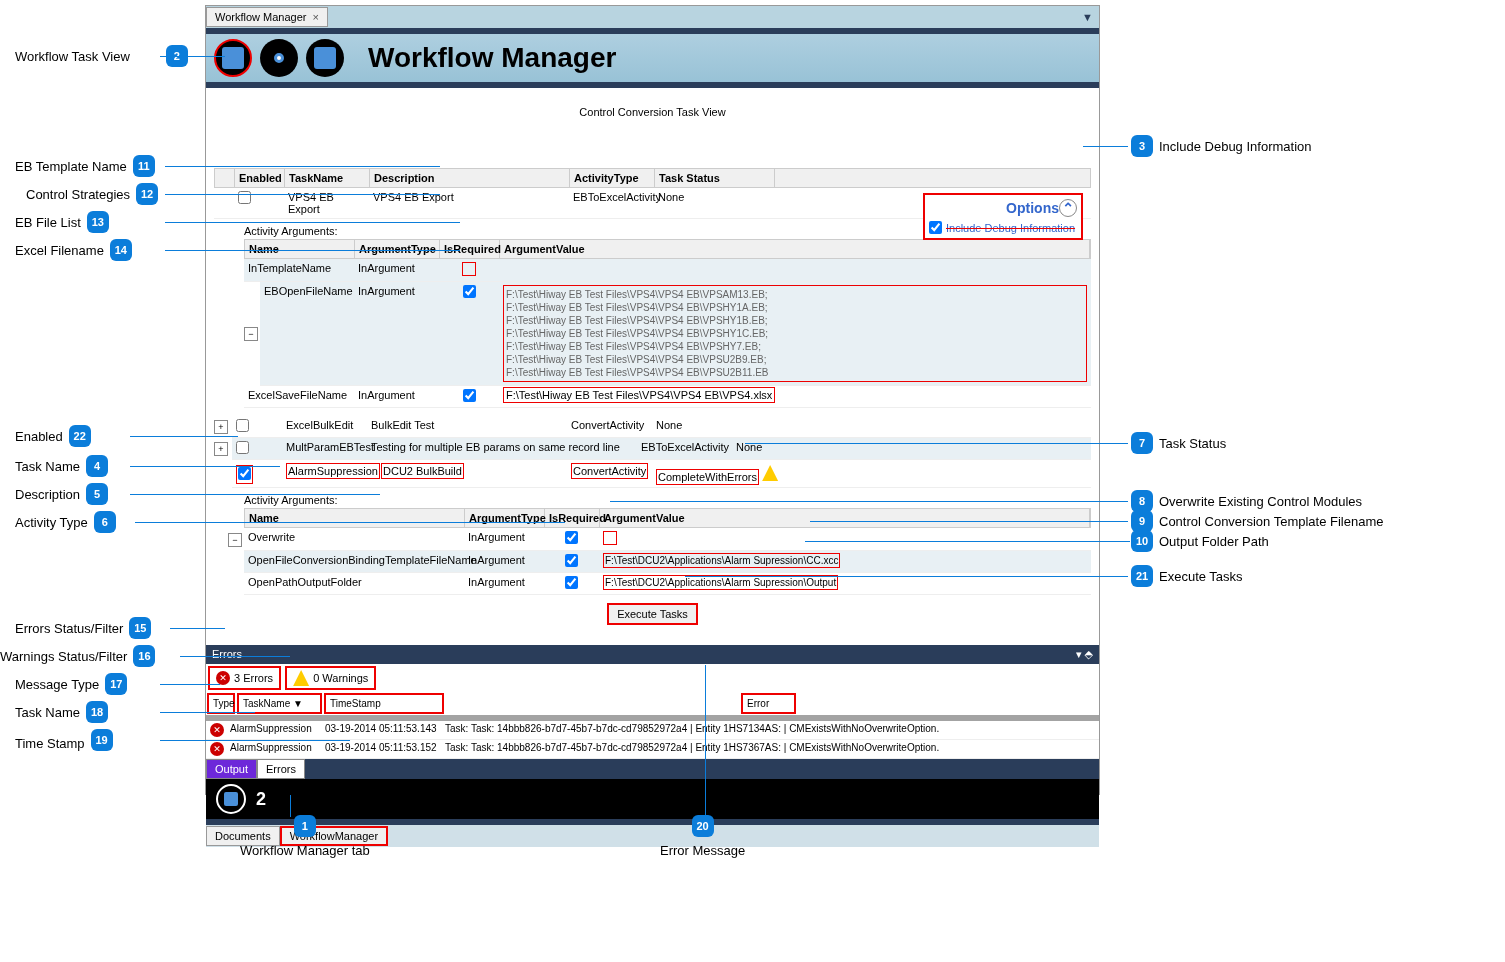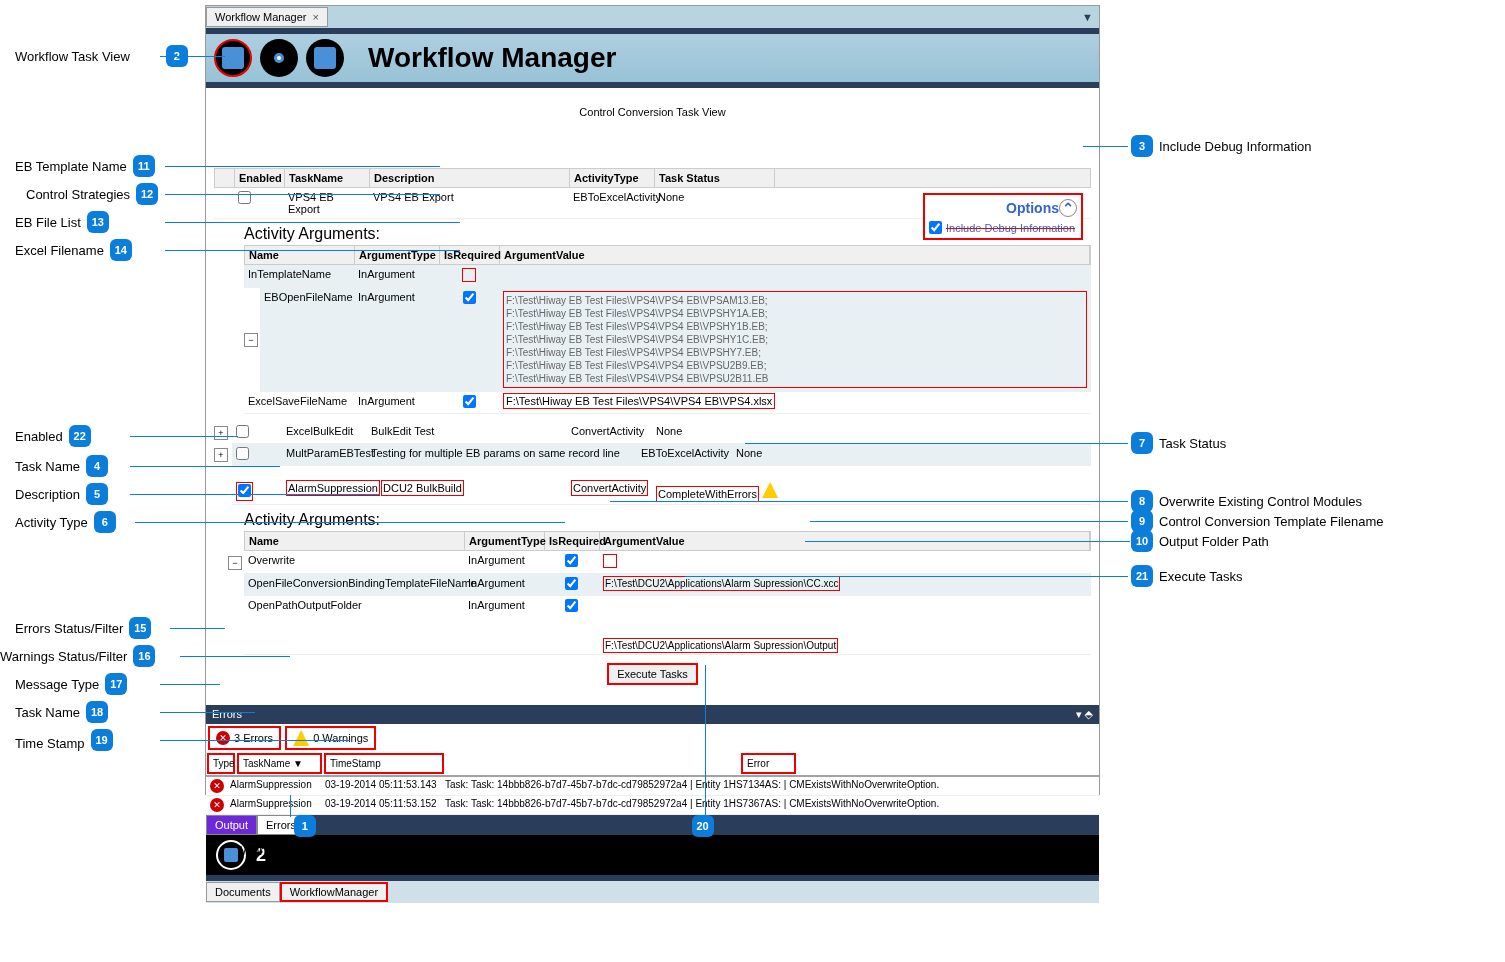--- a/index.html
+++ b/index.html
@@ -18,31 +18,31 @@
 .options-box { position: absolute; right: 16px; top: 105px; width: 160px; border: 2px solid #e00; padding: 4px; background: #fff; }
 .options-title { color: #3366cc; font-size: 14px; font-weight: bold; display: flex; justify-content: flex-end; align-items: center; }
 .options-expand { width: 18px; height: 18px; border-radius: 50%; border: 1px solid #888; display: flex; align-items: center; justify-content: center; }
 .options-check { display: flex; align-items: center; gap: 4px; margin-top: 4px; color: #3366cc; }
 .grid-header {display:flex; background:#f0f0f0; border:1px solid #ccc; font-weight:bold; font-size:11px; }
 .grid-header > div { padding: 3px 4px; border-right: 1px solid #ccc; }
 .grid-row { display:flex; font-size:11px; border-bottom: 1px solid #eee; }
 .grid-row > div { padding: 3px 4px; }
 .grid-row.alt { background: #e8f0f4; }
 .args-section { margin-left: 30px; margin-top: 4px; }
-.args-title { font-size: 16px; padding: 2px 0; }
+.args-title { font-size: 11px; padding: 2px 0; }
 .red-box { border: 1px solid #e00; }
 .eb-files { font-size: 10px; color: #666; line-height: 1.3; border: 1px solid #e00; padding: 2px; }
 .expander { width: 14px; height: 14px; border: 1px solid #888; display: inline-flex; align-items: center; justify-content: center; font-size: 9px; cursor: pointer; }
 .exec-btn { border: 2px solid #e00; padding: 3px 8px; background: #f0f0f0; font-size: 11px; cursor: pointer; margin: 8px auto; display: block; }
 .errors-panel { background: #2a3d5a; color: #fff; margin-top: 4px; }
 .errors-header { padding: 3px 6px; font-size: 11px; display: flex; justify-content: space-between; }
 .error-filters { background: #fff; padding: 2px; display: flex; gap: 4px; }
 .error-filter { border: 2px solid #e00; padding: 2px 6px; display: flex; align-items: center; gap: 4px; color: #000; font-size: 11px; }
 .error-grid { background: #fff; color: #000; font-size: 10px; }
-.error-grid-header { display: flex; border-bottom: 2px solid #a3a3a3; }
+.error-grid-header { display: flex; border-bottom: 6px solid #a3a3a3; }
 .error-grid-header > div { padding: 3px 4px; border: 2px solid #e00; margin: 1px; }
 .error-row { display: flex; border-bottom: 1px solid #eee; }
 .error-row > div { padding: 2px 4px; }
 .bottom-tabs { display: flex; background: #2a3d5a; }
 .bottom-tab { padding: 3px 8px; font-size: 11px; background: #fff; color: #000; border: 1px solid #888; }
 .bottom-tab.inactive { background: #6d28d9; color: #fff; }
 .footer-bar { background: #000; height: 40px; display: flex; align-items: center; padding: 0 10px; color: #fff; }
 .footer-icon { width: 30px; height: 30px; border: 2px solid #fff; border-radius: 50%; display:flex; align-items:center; justify-content:center; margin-right:10px;}
 .doc-tabs { height: 22px; background: #d0e0e8; display: flex; align-items: center; }
 .doc-tab { padding: 2px 8px; border: 1px solid #999; background: #f0f0f0; font-size: 11px; height: 20px; display: flex; align-items: center; }
@@ -179,21 +179,21 @@
       <span class="expander">+</span>
       <div class="grid-row alt" style="flex:1;">
         <div style="width:50px;"><input type="checkbox" style=""></div>
         <div style="width:85px;">MultParamEBTest</div>
         <div style="width:270px;">Testing  for multiple EB params on same record line</div>
         <div style="width:95px;">EBToExcelActivity</div>
         <div>None</div>
       </div>
     </div>
 
-    <div style="display:flex;gap:4px;margin-top:13px;">
+    <div style="display:flex;gap:4px;margin-top:2px;">
       <span style="width:14px;"></span>
       <div class="grid-row" style="flex:1;">
         <div style="width:50px;"><span class="red-box" style="display:inline-block;padding:1px;"><input type="checkbox" checked="" style=""></span></div>
         <div style="width:95px;"><span class="red-box" style="padding:1px;">AlarmSuppression</span></div>
         <div style="width:190px;"><span class="red-box" style="padding:1px;">DCU2 BulkBuild</span></div>
         <div style="width:85px;"><span class="red-box" style="padding:1px;">ConvertActivity</span></div>
         <div><span class="red-box" style="padding:1px;">CompleteWithErrors</span> <span class="warn-icon"></span></div>
       </div>
     </div>
 
@@ -219,21 +219,21 @@
       <div class="grid-row alt">
         <div style="width:220px;">OpenFileConversionBindingTemplateFileName</div>
         <div style="width:80px;">InArgument</div>
         <div style="width:55px;text-align:center;"><input type="checkbox" checked="" style=""></div>
         <div style="flex:1;"><span class="red-box" style="padding:1px;font-size:10px;">F:\Test\DCU2\Applications\Alarm Supression\CC.xcc</span></div>
       </div>
       <div class="grid-row">
         <div style="width:220px;">OpenPathOutputFolder</div>
         <div style="width:80px;">InArgument</div>
         <div style="width:55px;text-align:center;"><input type="checkbox" checked="" style=""></div>
-        <div style="flex:1;margin-top:40px;"><span class="red-box" style="padding:1px;font-size:10px;">F:\Test\DCU2\Applications\Alarm Supression\Output</span></div>
+        <div style="flex:1;"><span class="red-box" style="padding:1px;font-size:10px;">F:\Test\DCU2\Applications\Alarm Supression\Output</span></div>
       </div>
     </div>
 
     <button class="exec-btn">Execute Tasks</button>
   </div>
 
   <div class="errors-panel">
     <div class="errors-header">
       <span>Errors</span>
       <span><span>▾</span> <span>⬘</span></span>

